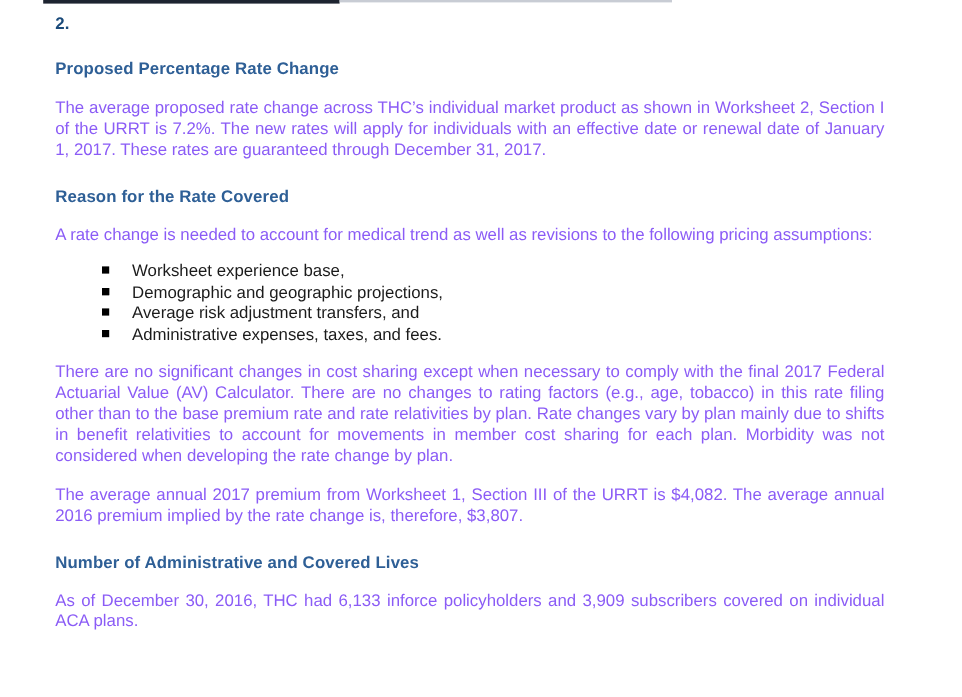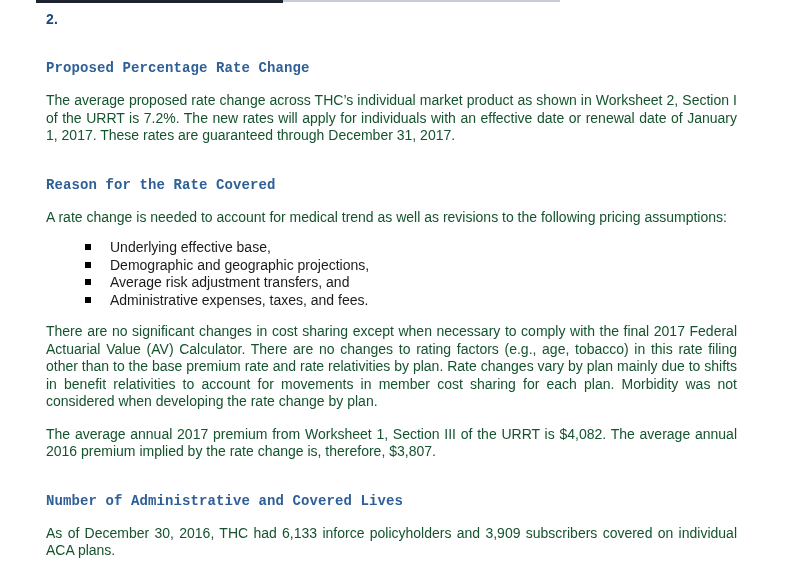--- a/index.html
+++ b/index.html
@@ -53,31 +53,30 @@
   .h1 .sec-num {
     width: 29px;
     flex: 0 0 29px;
   }
 
   .h2 {
     font-size: 14px;
     font-weight: bold;
     color: #2e5f96;
     line-height: 17px;
-    margin: 32px 0 0 0;
+    margin: 21px 0 0 0;
     letter-spacing: 0.1px;
-    font-family: Liberation Mono, monospace;
   }
 
   .para {
     font-size: 14px;
     line-height: 17.5px;
     text-align: justify;
     margin: 15px 0 0 0;
-    color: #14532d;
+    color: #8b5cf6;
   }
 
   ul.bullets {
     list-style: none;
     margin: 13px 0 0 0;
     padding: 0;
   }
   ul.bullets li {
     position: relative;
     padding-left: 64px;
@@ -107,21 +106,21 @@
     <span class="sec-num">2.</span>
   </div>
 
   <div class="h2">Proposed Percentage Rate Change</div>
   <p class="para">The average proposed rate change across THC’s individual market product as shown in Worksheet 2, Section I of the URRT is 7.2%.  The new rates will apply for individuals with an effective date or renewal date of January 1, 2017.  These rates are guaranteed through December 31, 2017.</p>
 
   <div class="h2">Reason for the Rate Covered</div>
   <p class="para">A rate change is needed to account for medical trend as well as revisions to the following pricing assumptions:</p>
 
   <ul class="bullets">
-    <li><span class="sq"></span><span>Underlying effective base,</span></li>
+    <li><span class="sq"></span><span>Worksheet experience base,</span></li>
     <li><span class="sq"></span></li>
     <li><span class="sq"></span><span>Demographic and geographic projections,</span></li>
     <li><span class="sq"></span><span>Average risk adjustment transfers, and</span></li>
     <li><span class="sq"></span><span>Administrative expenses, taxes, and fees.</span></li>
   </ul>
 
   <p class="para" style="margin-top: 14px;">There are no significant changes in cost sharing except when necessary to comply with the final 2017 Federal Actuarial Value (AV) Calculator.  There are no changes to rating factors (e.g., age, tobacco) in this rate filing other than to the base premium rate and rate relativities by plan.  Rate changes vary by plan mainly due to shifts in benefit relativities to account for movements in member cost sharing for each plan.  Morbidity was not considered when developing the rate change by plan.</p>
 
   <p class="para">The average annual 2017 premium from Worksheet 1, Section III of the URRT is $4,082.  The average annual 2016 premium implied by the rate change is, therefore, $3,807.</p>
 

